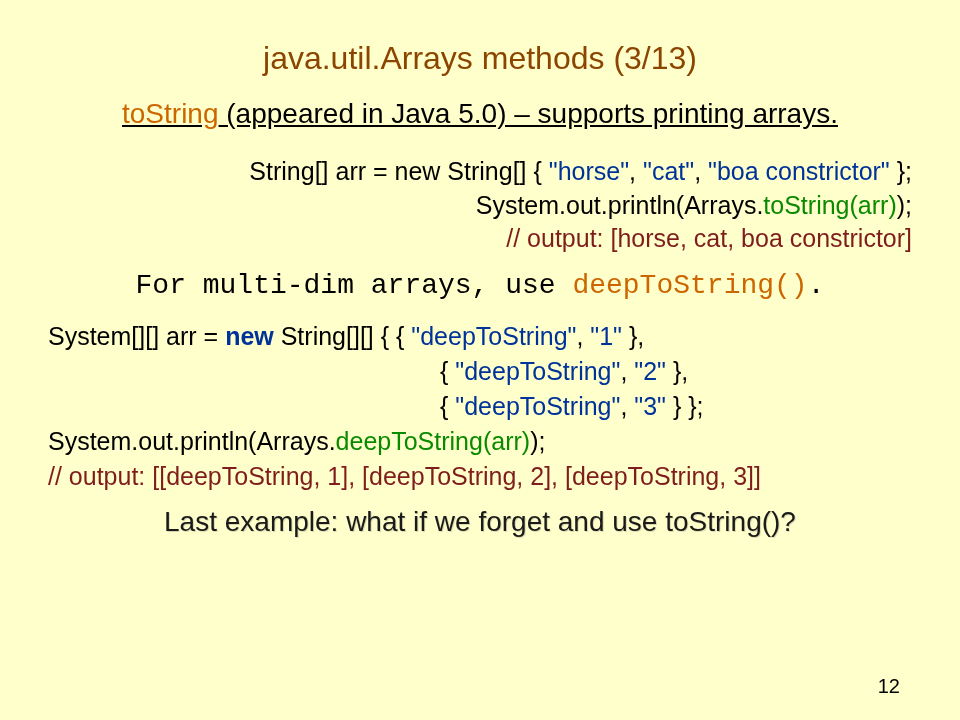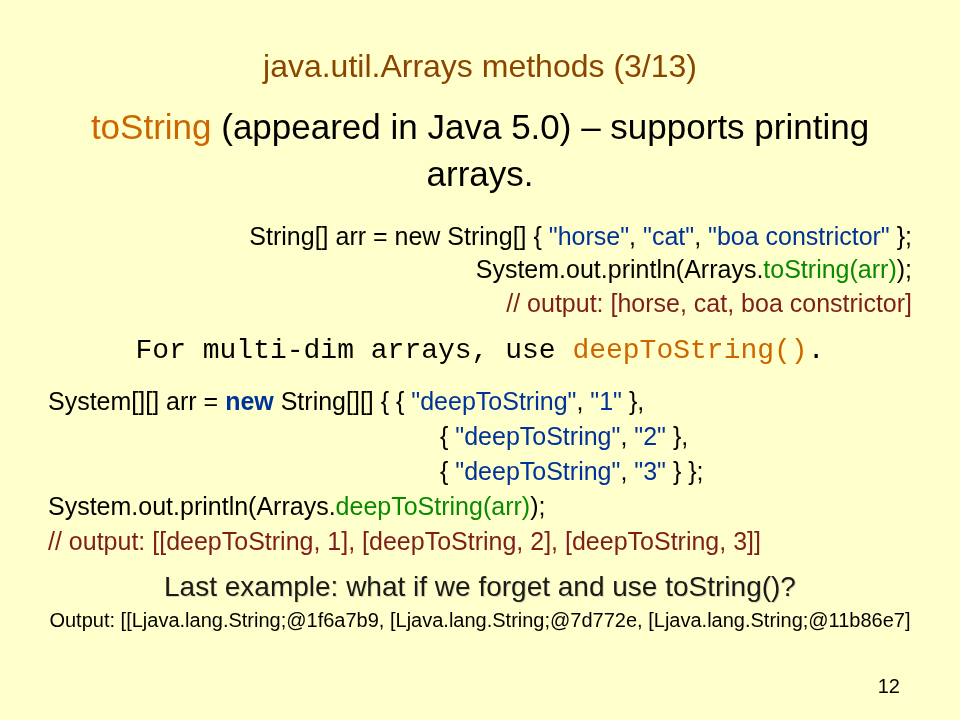--- a/index.html
+++ b/index.html
@@ -15,28 +15,29 @@
     position: relative;
     width: 960px;
     height: 720px;
     box-sizing: border-box;
     padding: 30px 48px 0 48px;
   }
   .title {
     text-align: center;
     font-size: 32px;
     color: #8b4500;
-    margin-top: 18px;
+    margin-top: 10px;
     margin-bottom: 18px;
   }
   .subtitle {
     text-align: center;
-    font-size: 35px;
+    font-size: 28px;
     margin-bottom: 22px;
     line-height: 1.35;
+    text-decoration: underline;
   }
   .subtitle .orange { color: #cc6600; }
   .subtitle .rest { color: #000; }
   .code-block {
     font-size: 25px;
     line-height: 1.35;
     margin-bottom: 14px;
   }
   .code-block .line { white-space: pre-wrap; text-align: right; }
   .cobalt { color: #003399; }
@@ -104,16 +105,15 @@
   <div class="code-block2">
     <div class="line"><span>System[][] arr = </span><span class="cobalt" style="font-weight:bold">new</span><span> String[][] {  { </span><span class="cobalt">"deepToString"</span><span>, </span><span class="cobalt">"1"</span><span> },</span></div>
     <span class="indent"><span>{ </span><span class="cobalt">"deepToString"</span><span>, </span><span class="cobalt">"2"</span><span> },</span></span>
     <span class="indent"><span>{ </span><span class="cobalt">"deepToString"</span><span>, </span><span class="cobalt">"3"</span><span> }  };</span></span>
     <div class="line"><span>System.out.println(Arrays.</span><span class="hl-green">deepToString(arr)</span><span>);</span></div>
     <div class="line comment">// output: [[deepToString, 1], [deepToString, 2], [deepToString, 3]]</div>
   </div>
 
   <div class="last-example">Last example: what if we forget and use toString()?</div>
 
-  <div class="output-text">Output: [[Ljava.lang.String;@1f6a7b9, [Ljava.lang.String;@7d772e, [Ljava.lang.String;@11b86e7]</div>
 
   <div class="page-num">12</div>
 </div>
 
 </body></html>

